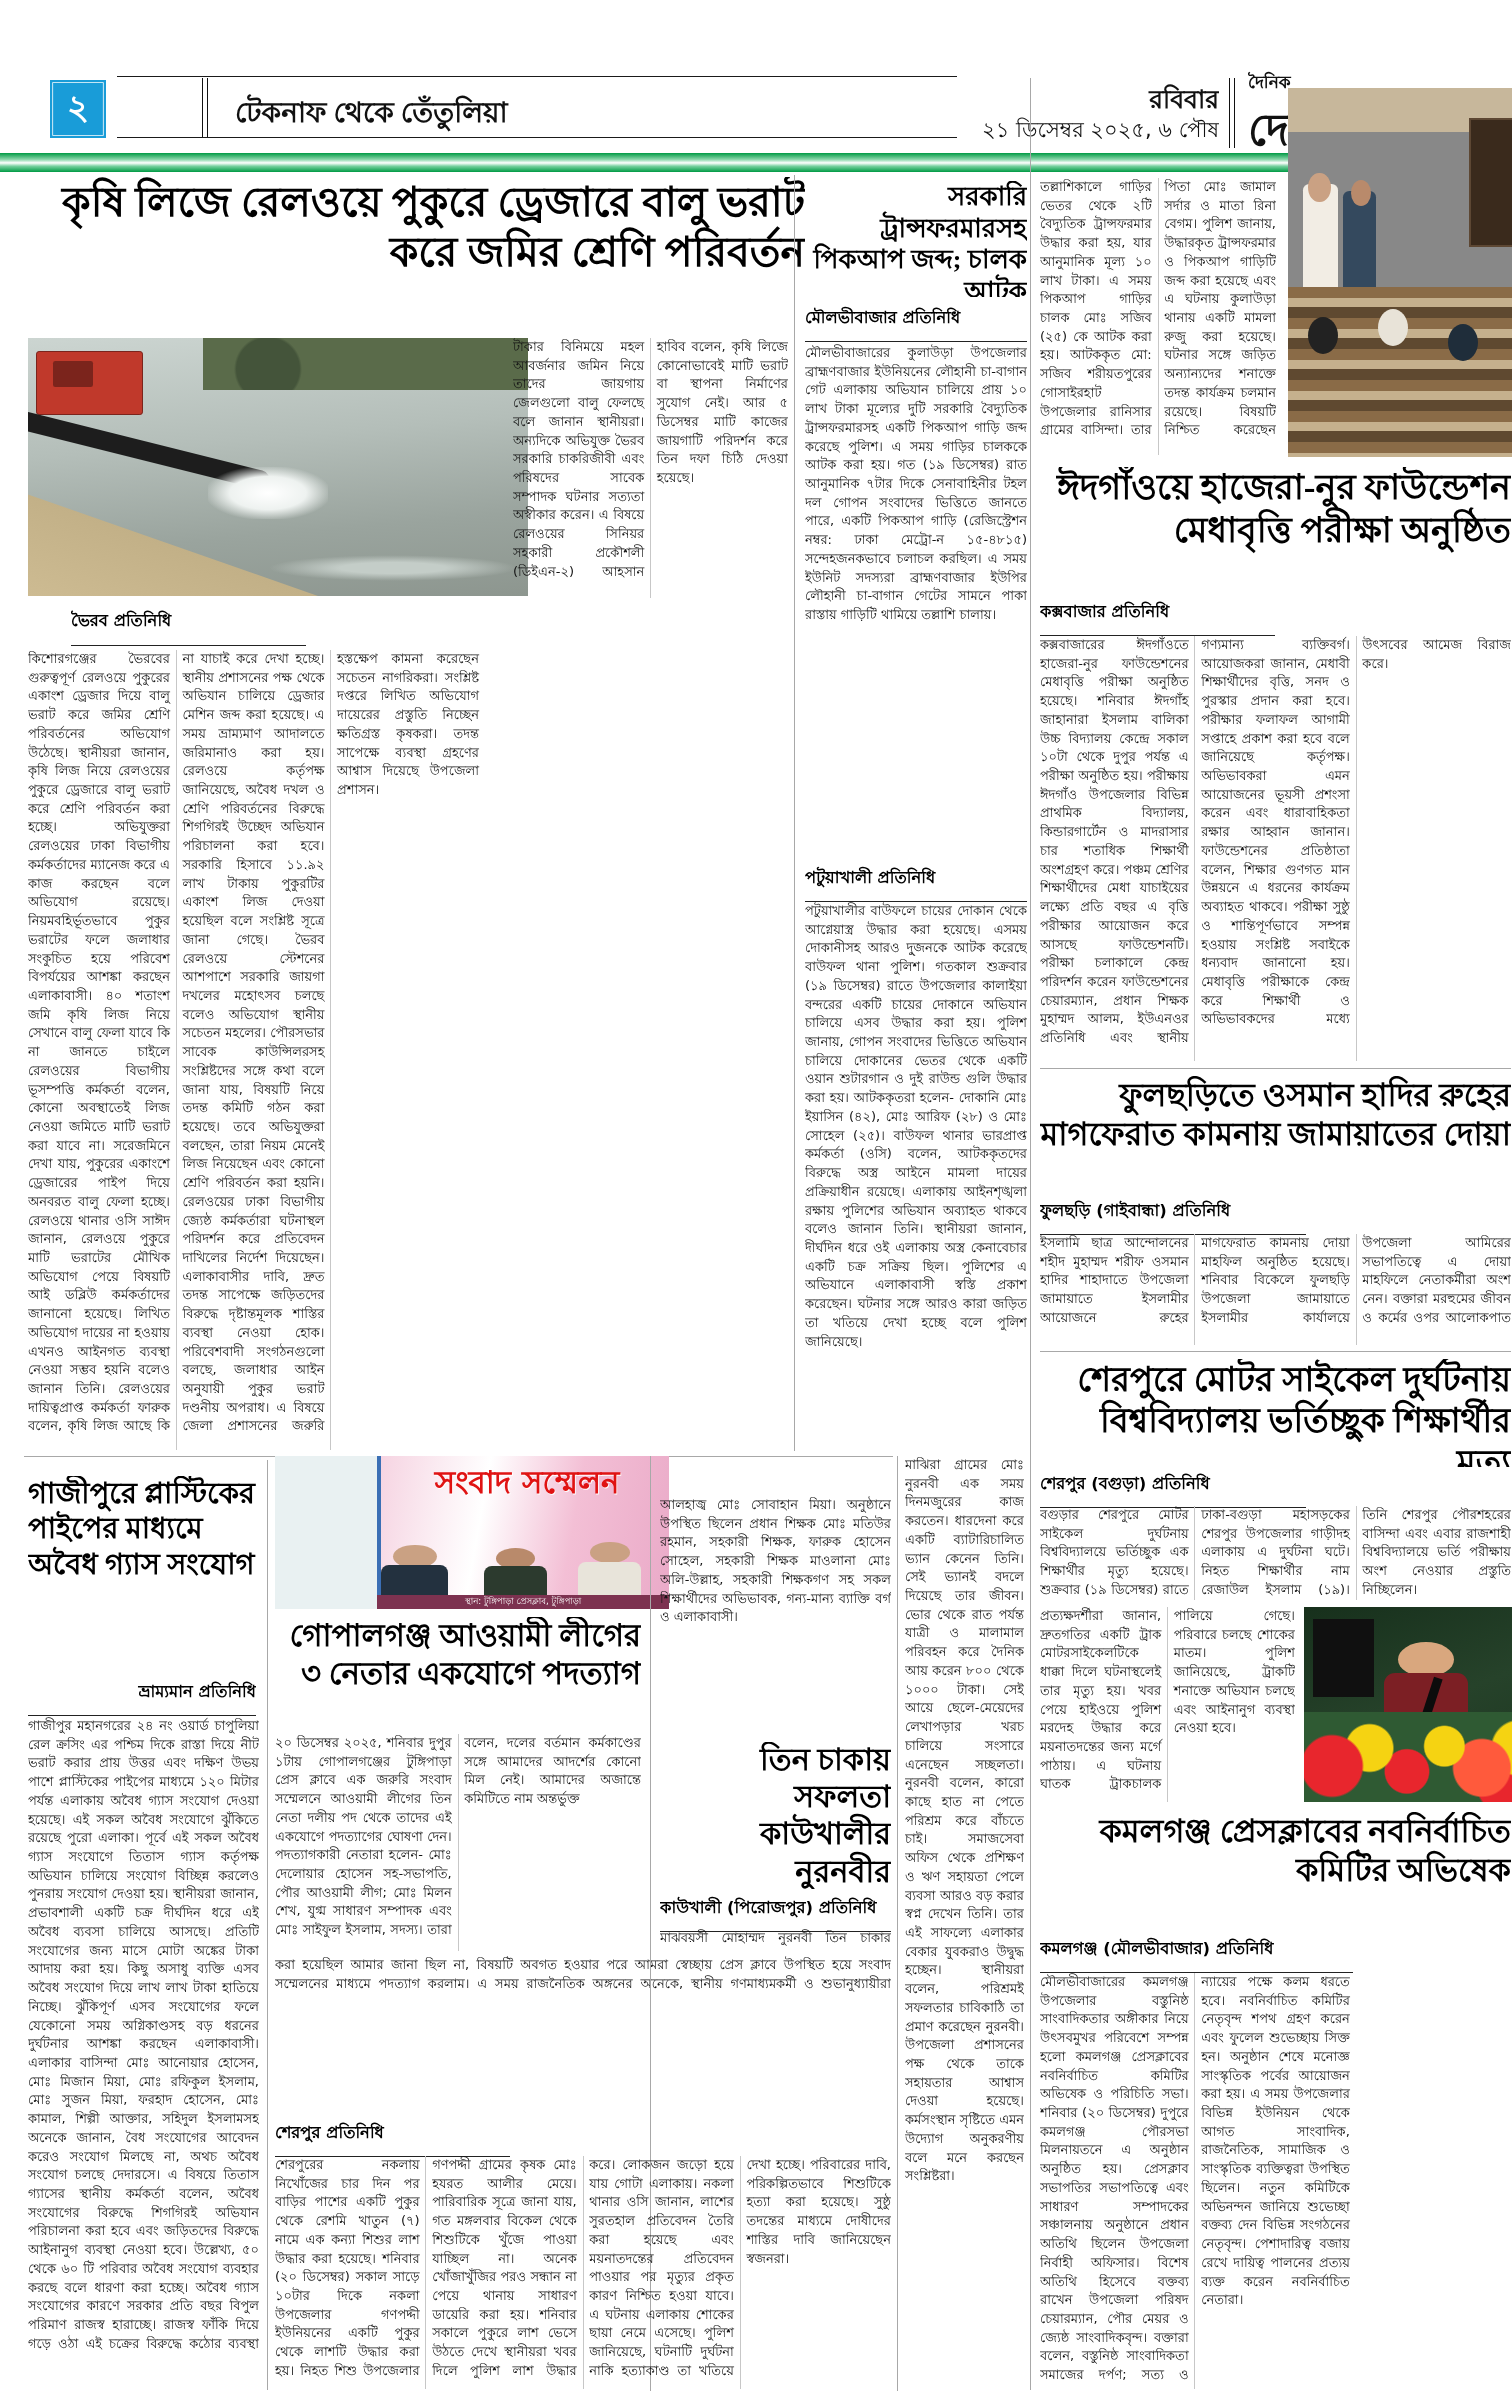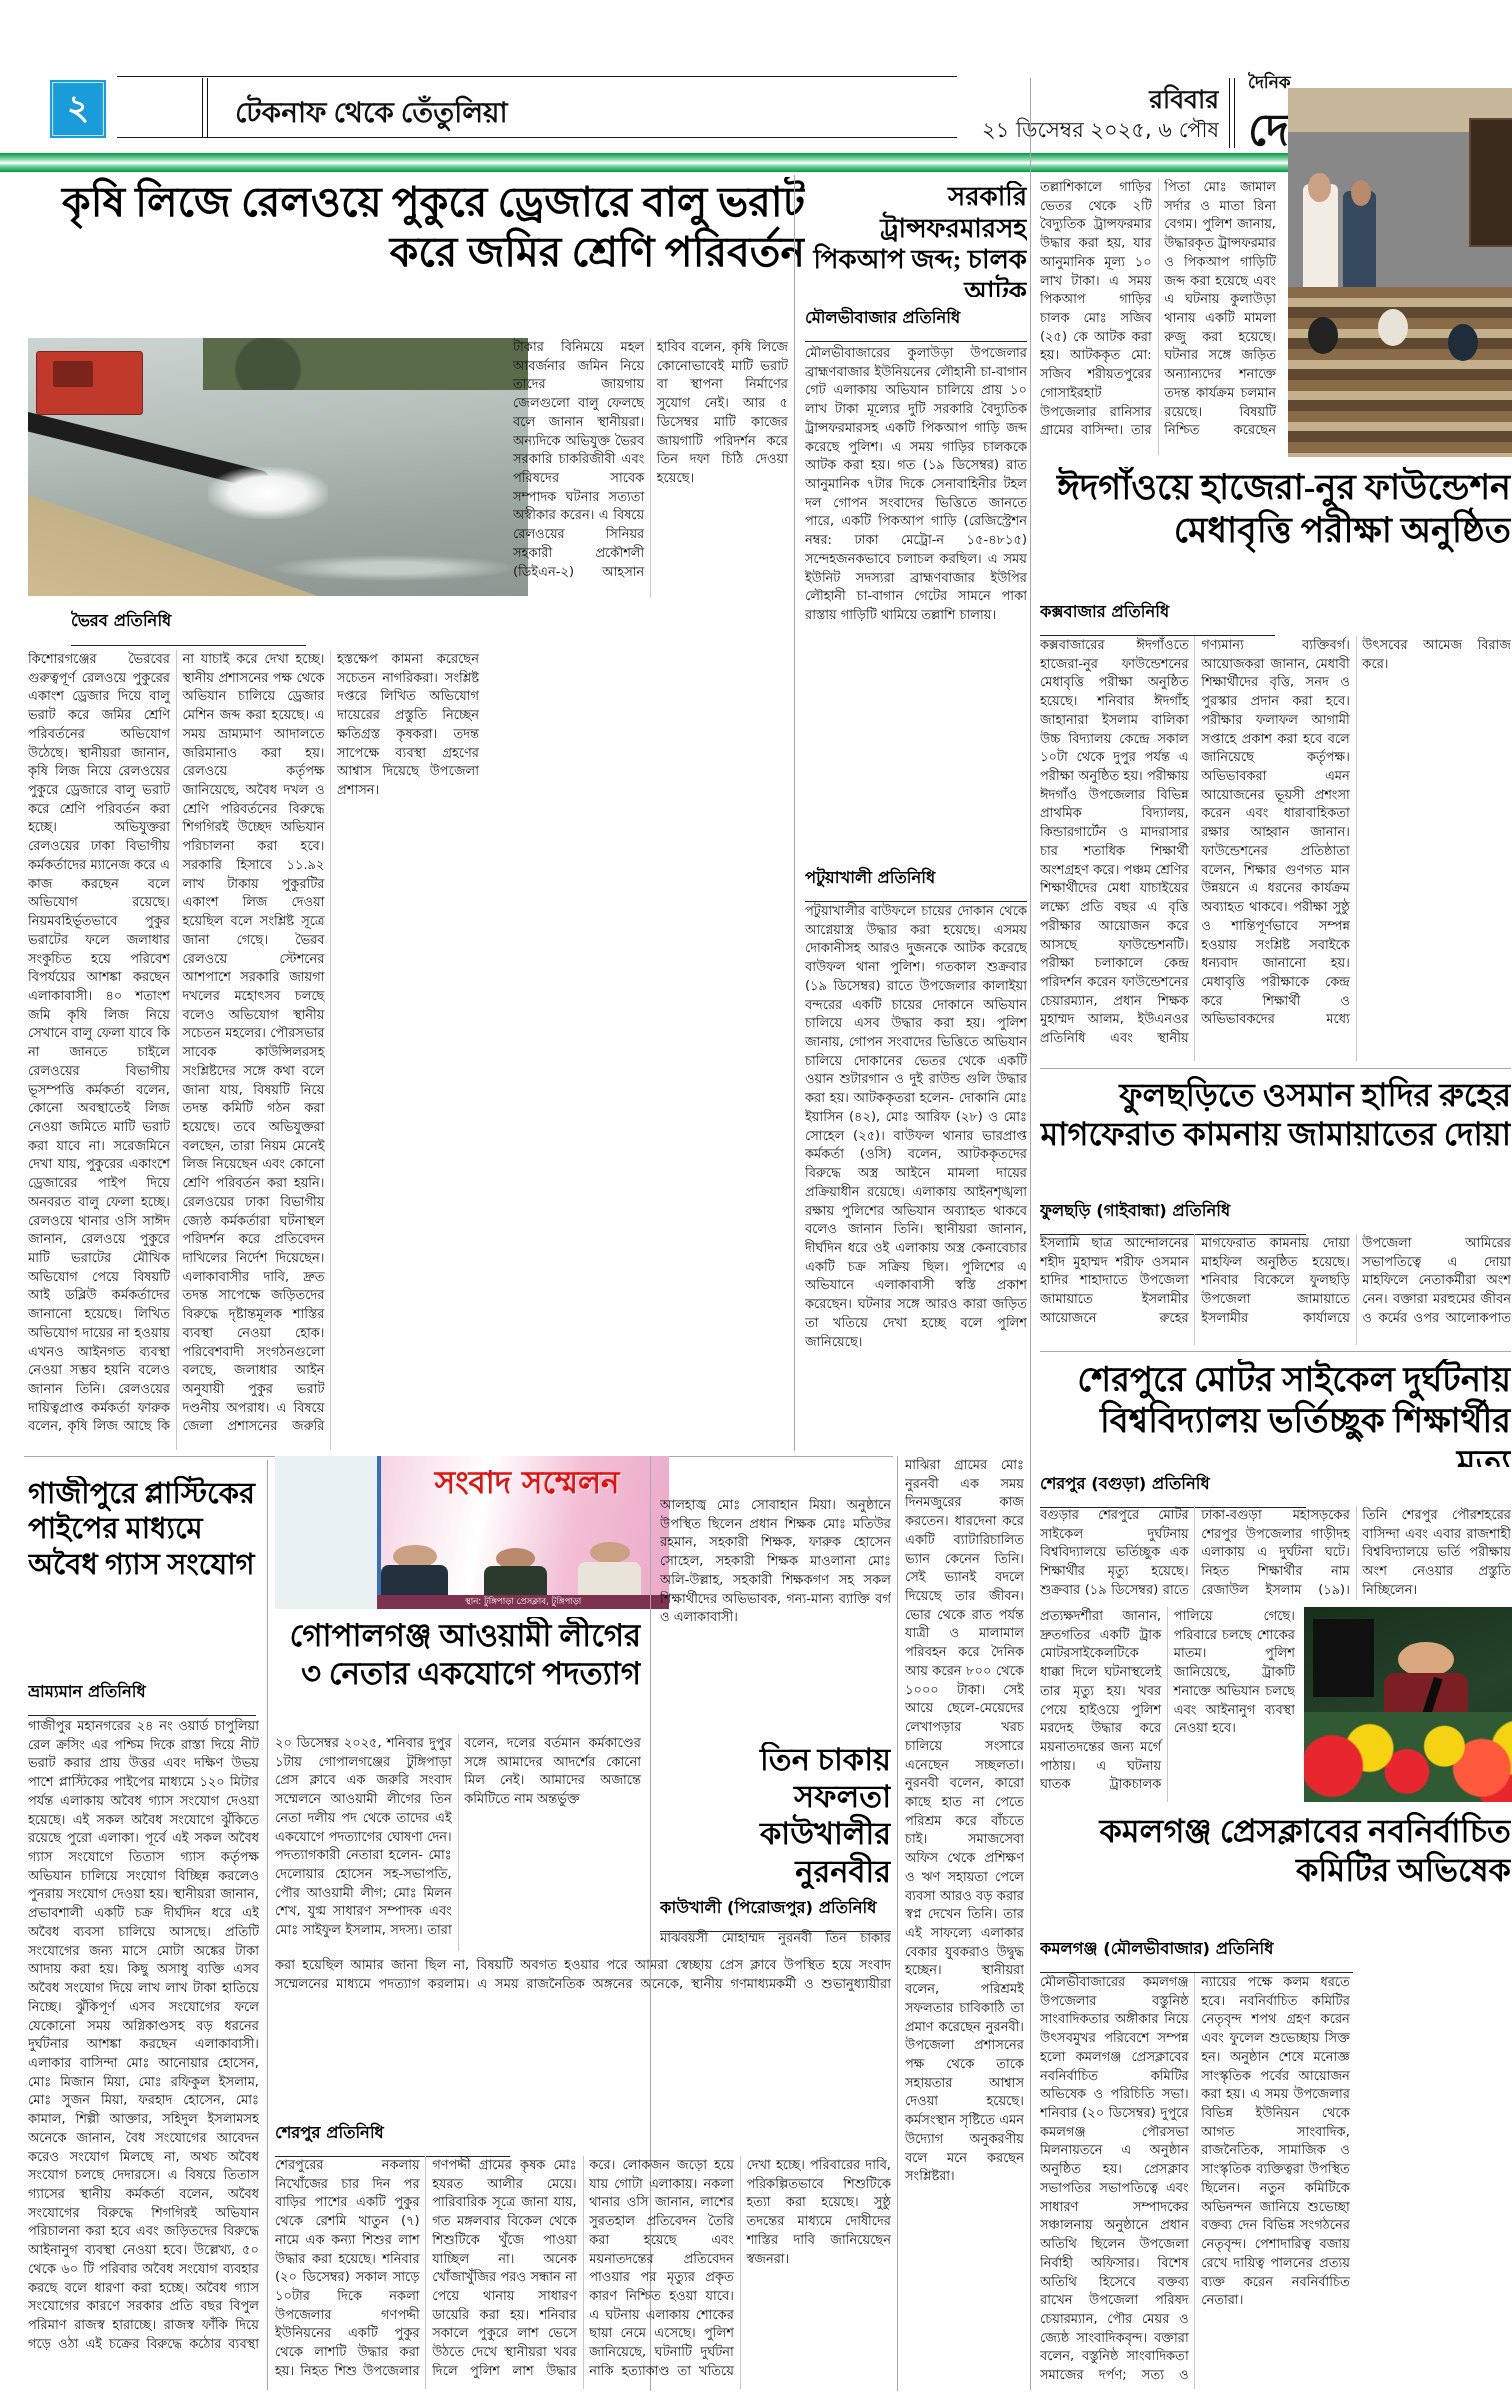--- a/index.html
+++ b/index.html
@@ -136,21 +136,21 @@
       radial-gradient(circle at 92% 40%, #f5d312 12%, transparent 13%),
       radial-gradient(circle at 86% 80%, #e8262d 13%, transparent 14%),
       #2f5a33;"></div>
   </div>
 
   <div class="abs hl" style="left:1040px;top:1812px;width:471px;height:114px;font-size:32px;">কমলগঞ্জ প্রেসক্লাবের নবনির্বাচিত কমিটির অভিষেক</div>
   <div class="abs byline" style="left:1040px;top:1936px;width:313px;height:30px;">কমলগঞ্জ (মৌলভীবাজার) প্রতিনিধি</div>
   <div class="abs body-txt" style="left:1040px;top:1973px;width:471px;height:416px;columns:3;">মৌলভীবাজারের কমলগঞ্জ উপজেলার বস্তুনিষ্ঠ সাংবাদিকতার অঙ্গীকার নিয়ে উৎসবমুখর পরিবেশে সম্পন্ন হলো কমলগঞ্জ প্রেসক্লাবের নবনির্বাচিত কমিটির অভিষেক ও পরিচিতি সভা। শনিবার (২০ ডিসেম্বর) দুপুরে কমলগঞ্জ পৌরসভা মিলনায়তনে এ অনুষ্ঠান অনুষ্ঠিত হয়। প্রেসক্লাব সভাপতির সভাপতিত্বে এবং সাধারণ সম্পাদকের সঞ্চালনায় অনুষ্ঠানে প্রধান অতিথি ছিলেন উপজেলা নির্বাহী অফিসার। বিশেষ অতিথি হিসেবে বক্তব্য রাখেন উপজেলা পরিষদ চেয়ারম্যান, পৌর মেয়র ও জ্যেষ্ঠ সাংবাদিকবৃন্দ। বক্তারা বলেন, বস্তুনিষ্ঠ সাংবাদিকতা সমাজের দর্পণ; সত্য ও ন্যায়ের পক্ষে কলম ধরতে হবে। নবনির্বাচিত কমিটির নেতৃবৃন্দ শপথ গ্রহণ করেন এবং ফুলেল শুভেচ্ছায় সিক্ত হন। অনুষ্ঠান শেষে মনোজ্ঞ সাংস্কৃতিক পর্বের আয়োজন করা হয়। এ সময় উপজেলার বিভিন্ন ইউনিয়ন থেকে আগত সাংবাদিক, রাজনৈতিক, সামাজিক ও সাংস্কৃতিক ব্যক্তিত্বরা উপস্থিত ছিলেন। নতুন কমিটিকে অভিনন্দন জানিয়ে শুভেচ্ছা বক্তব্য দেন বিভিন্ন সংগঠনের নেতৃবৃন্দ। পেশাদারিত্ব বজায় রেখে দায়িত্ব পালনের প্রত্যয় ব্যক্ত করেন নবনির্বাচিত নেতারা।</div>
 
   <div class="abs hl hl-left" style="left:28px;top:1476px;width:228px;height:195px;font-size:29px;">গাজীপুরে প্লাস্টিকের পাইপের মাধ্যমে অবৈধ গ্যাস সংযোগ</div>
-  <div class="abs byline" style="left:28px;top:1679px;width:228px;height:30px;">ভ্রাম্যমান প্রতিনিধি</div>
+  <div class="abs byline" style="left:28px;top:1679px;width:228px;height:30px;text-align:right;">ভ্রাম্যমান প্রতিনিধি</div>
   <div class="abs body-txt" style="left:28px;top:1717px;width:231px;height:672px;columns:1;">গাজীপুর মহানগরের ২৪ নং ওয়ার্ড চাপুলিয়া রেল ক্রসিং এর পশ্চিম দিকে রাস্তা দিয়ে নীট ভরাট করার প্রায় উত্তর এবং দক্ষিণ উভয় পাশে প্লাস্টিকের পাইপের মাধ্যমে ১২০ মিটার পর্যন্ত এলাকায় অবৈধ গ্যাস সংযোগ দেওয়া হয়েছে। এই সকল অবৈধ সংযোগে ঝুঁকিতে রয়েছে পুরো এলাকা। পূর্বে এই সকল অবৈধ গ্যাস সংযোগে তিতাস গ্যাস কর্তৃপক্ষ অভিযান চালিয়ে সংযোগ বিচ্ছিন্ন করলেও পুনরায় সংযোগ দেওয়া হয়। স্থানীয়রা জানান, প্রভাবশালী একটি চক্র দীর্ঘদিন ধরে এই অবৈধ ব্যবসা চালিয়ে আসছে। প্রতিটি সংযোগের জন্য মাসে মোটা অঙ্কের টাকা আদায় করা হয়। কিছু অসাধু ব্যক্তি এসব অবৈধ সংযোগ দিয়ে লাখ লাখ টাকা হাতিয়ে নিচ্ছে। ঝুঁকিপূর্ণ এসব সংযোগের ফলে যেকোনো সময় অগ্নিকাণ্ডসহ বড় ধরনের দুর্ঘটনার আশঙ্কা করছেন এলাকাবাসী। এলাকার বাসিন্দা মোঃ আনোয়ার হোসেন, মোঃ মিজান মিয়া, মোঃ রফিকুল ইসলাম, মোঃ সুজন মিয়া, ফরহাদ হোসেন, মোঃ কামাল, শিল্পী আক্তার, সহিদুল ইসলামসহ অনেকে জানান, বৈধ সংযোগের আবেদন করেও সংযোগ মিলছে না, অথচ অবৈধ সংযোগ চলছে দেদারসে। এ বিষয়ে তিতাস গ্যাসের স্থানীয় কর্মকর্তা বলেন, অবৈধ সংযোগের বিরুদ্ধে শিগগিরই অভিযান পরিচালনা করা হবে এবং জড়িতদের বিরুদ্ধে আইনানুগ ব্যবস্থা নেওয়া হবে। উল্লেখ্য, ৫০ থেকে ৬০ টি পরিবার অবৈধ সংযোগ ব্যবহার করছে বলে ধারণা করা হচ্ছে। অবৈধ গ্যাস সংযোগের কারণে সরকার প্রতি বছর বিপুল পরিমাণ রাজস্ব হারাচ্ছে। রাজস্ব ফাঁকি দিয়ে গড়ে ওঠা এই চক্রের বিরুদ্ধে কঠোর ব্যবস্থা নেওয়ার দাবি জানিয়েছেন স্থানীয় সচেতন মহল ও এলাকাবাসী।</div>
   <div class="vline" style="left:267px;top:1460px;height:930px;"></div>
 
   <div class="photo" style="left:275px;top:1456px;width:366px;height:153px;">
     <div class="ph-layer" style="inset:0;background:#e9f1f2;"></div>
     <div class="ph-layer" style="top:0;left:26%;right:0;bottom:0;background:linear-gradient(100deg,#f6d4e2 0%,#ffffff 35%,#f3bfd5 65%,#eaaac8 100%);border-left:4.7px solid #3b6fb5;"></div>
     <div class="ph-layer banner-text" style="top:6%;left:30%;right:2%;">সংবাদ সম্মেলন</div>
     <div class="ph-layer" style="top:58%;left:30%;width:11%;height:15%;background:#caa183;border-radius:50%;"></div>
     <div class="ph-layer" style="top:71%;left:27%;width:17%;height:29%;background:#23313f;border-radius:7.8px 7.8px 0 0;"></div>
     <div class="ph-layer" style="top:60%;left:56%;width:10%;height:14%;background:#b98a6b;border-radius:50%;"></div>

